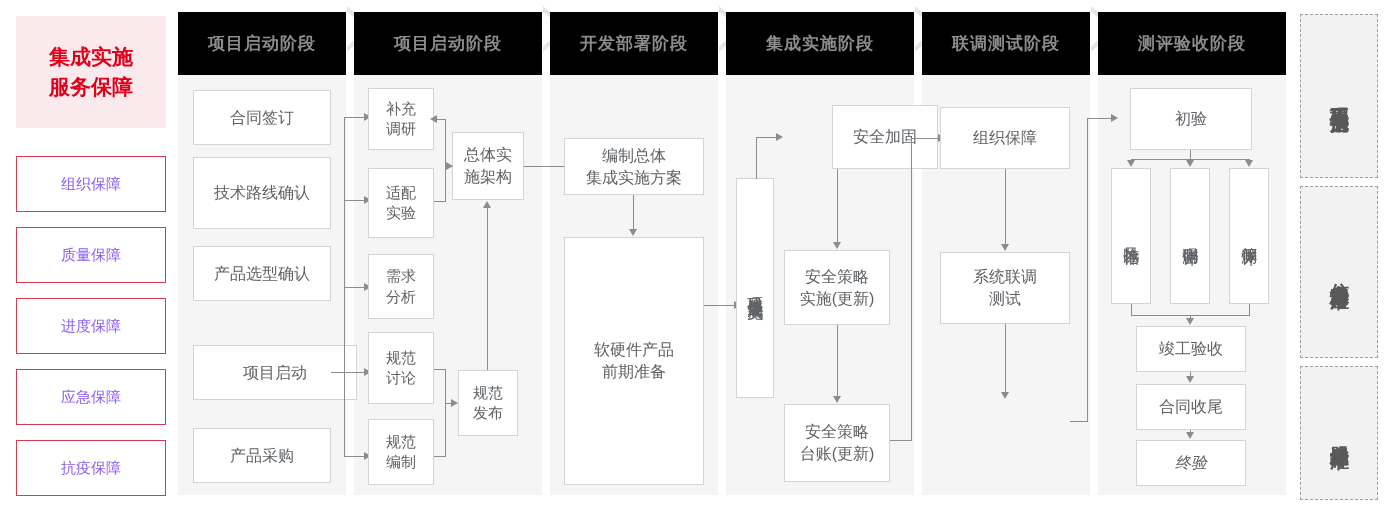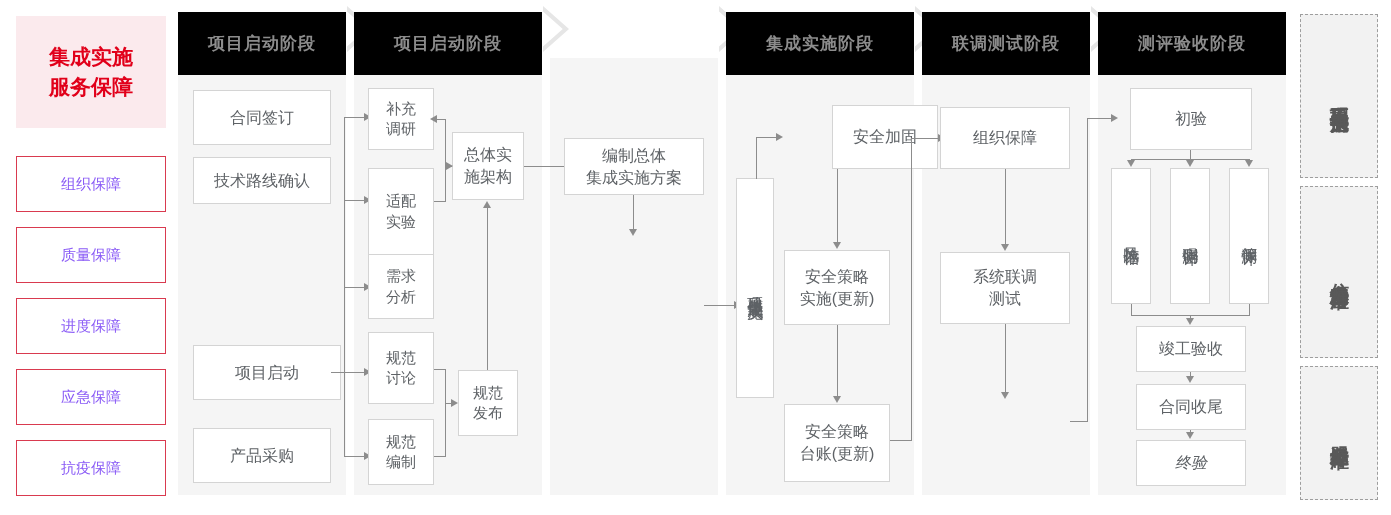--- a/index.html
+++ b/index.html
@@ -94,49 +94,51 @@
   <div class="colbg" style="left:354px;  top:58px; width:188px; height:437px;"></div>
   <div class="colbg" style="left:550px;  top:58px; width:168px; height:437px;"></div>
   <div class="colbg" style="left:726px;  top:58px; width:188px; height:437px;"></div>
   <div class="colbg" style="left:922px;  top:58px; width:168px; height:437px;"></div>
   <div class="colbg" style="left:1098px; top:58px; width:188px; height:437px;"></div>
 
   <div class="chead" style="left:178px;  top:12px; width:168px;">项目启动阶段</div>
   <div class="chev" style="left:347px;"></div>
   <div class="chead" style="left:354px;  top:12px; width:188px;">项目启动阶段</div>
   <div class="chev" style="left:543px;"></div>
+  <div class="chead" style="left:550px;  top:12px; width:168px;">开发部署阶段</div>
   <div class="chev" style="left:719px;"></div>
   <div class="chead" style="left:726px;  top:12px; width:188px;">集成实施阶段</div>
   <div class="chev" style="left:915px;"></div>
   <div class="chead" style="left:922px;  top:12px; width:168px;">联调测试阶段</div>
   <div class="chev" style="left:1091px;"></div>
   <div class="chead" style="left:1098px; top:12px; width:188px;">测评验收阶段</div>
 
   <div class="node" style="left:193px; top:90px;  width:138px; height:55px;">合同签订</div>
-  <div class="node" style="left:193px; top:157px; width:138px; height:47px;">技术路线确认</div>
-  <div class="node" style="left:193px; top:345px; width:148px; height:55px;text-align:center;">项目启动</div>
+  <div class="node" style="left:193px; top:157px; width:138px; height:72px;">技术路线确认</div>
+  <div class="node" style="left:193px; top:246px; width:138px; height:55px;">产品选型确认</div>
+  <div class="node" style="left:193px; top:345px; width:164px; height:55px;text-align:center;">项目启动</div>
   <div class="node" style="left:193px; top:428px; width:138px; height:55px;">产品采购</div>
 
   <div class="ln lnv" style="left:344px; top:117px; height:339px;"></div>
   <div class="ln lnh" style="left:331px; top:372px; width:14px;"></div>
 
   <div class="ln lnh" style="left:344px; top:117px; width:21px;"></div>
   <div class="ar r" style="left:364px; top:113px;"></div>
   <div class="ln lnh" style="left:344px; top:200px; width:21px;"></div>
   <div class="ar r" style="left:364px; top:196px;"></div>
   <div class="ln lnh" style="left:344px; top:287px; width:21px;"></div>
   <div class="ar r" style="left:364px; top:283px;"></div>
   <div class="ln lnh" style="left:344px; top:372px; width:21px;"></div>
   <div class="ar r" style="left:364px; top:368px;"></div>
   <div class="ln lnh" style="left:344px; top:456px; width:21px;"></div>
   <div class="ar r" style="left:364px; top:452px;"></div>
 
   <div class="node sm" style="left:368px; top:88px;  width:66px; height:62px; white-space:pre-line;">补充
 调研</div>
-  <div class="node sm" style="left:368px; top:168px; width:66px; height:87px; white-space:pre-line;">适配
+  <div class="node sm" style="left:368px; top:168px; width:66px; height:70px; white-space:pre-line;">适配
 实验</div>
   <div class="node sm" style="left:368px; top:254px; width:66px; height:65px; white-space:pre-line;">需求
 分析</div>
   <div class="node sm" style="left:368px; top:332px; width:66px; height:72px; white-space:pre-line;">规范
 讨论</div>
   <div class="node sm" style="left:368px; top:419px; width:66px; height:66px; white-space:pre-line;">规范
 编制</div>
   <div class="node" style="left:452px; top:132px; width:72px; height:68px; white-space:pre-line;">总体实
 施架构</div>
   <div class="node sm" style="left:458px; top:370px; width:60px; height:66px; white-space:pre-line;">规范
@@ -156,20 +158,22 @@
   <div class="ar r" style="left:451px; top:399px;"></div>
 
   <div class="ln lnv" style="left:487px; top:208px; height:162px;"></div>
   <div class="ar u" style="left:483px; top:201px;"></div>
 
   <div class="ln lnh" style="left:524px; top:166px; width:42px;"></div>
   <div class="ar r" style="left:564px; top:162px;"></div>
 
   <div class="node" style="left:564px; top:138px; width:140px; height:57px; white-space:pre-line;">编制总体
 集成实施方案</div>
+  <div class="node" style="left:564px; top:237px; width:140px; height:248px; white-space:pre-line;">软硬件产品
+前期准备</div>
 
   <div class="ln lnv" style="left:633px; top:195px; height:35px;"></div>
   <div class="ar d" style="left:629px; top:229px;"></div>
 
   <div class="ln lnh" style="left:704px; top:305px; width:32px;"></div>
   <div class="ar r" style="left:734px; top:301px;"></div>
 
   <div class="node v" style="left:736px; top:178px; width:38px; height:220px;">项目整体集成实施</div>
   <div class="node" style="left:784px; top:105px; width:106px; height:64px;margin-left:48px;">安全加固</div>
   <div class="node" style="left:784px; top:250px; width:106px; height:75px; white-space:pre-line;">安全策略

